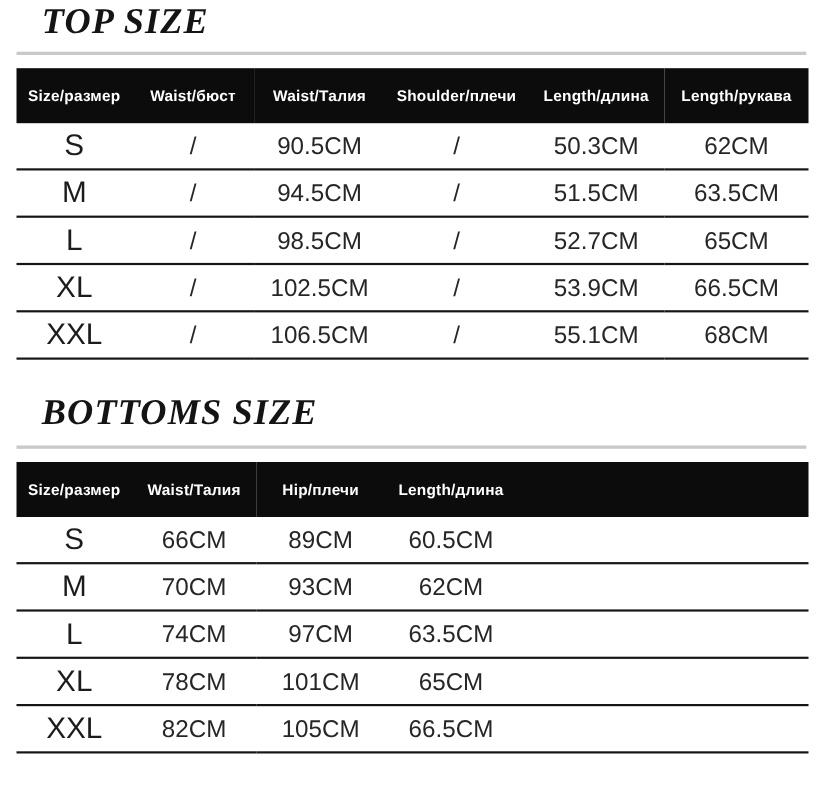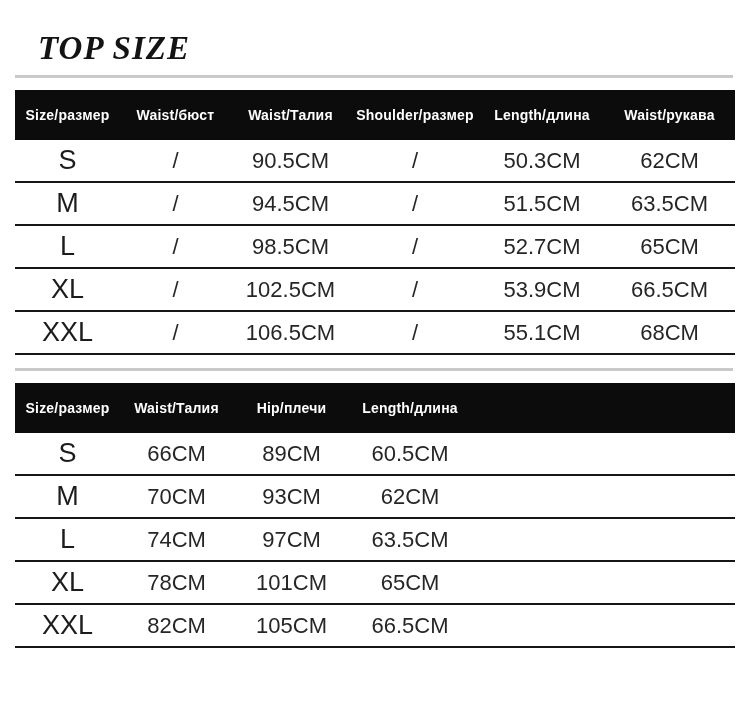--- a/index.html
+++ b/index.html
@@ -19,21 +19,21 @@
   .section-title {
     font-family: "Liberation Serif", serif;
     font-style: italic;
     font-weight: 700;
     font-size: 33px;
     line-height: 1;
     letter-spacing: 1px;
     color: #141414;
     margin: 0 0 0 38px;
   }
-  .title-top    { padding-top: 4px; margin-top: 28px; }
+  .title-top    { padding-top: 4px; }
   .title-bottom { margin-top: 32px; }
   .divider {
     height: 3px;
     background: #c9c9c9;
     margin: 10px 17px 0 15px;
   }
   .divider-bottom { margin-top: 13px; }
   table.size-table {
     border-collapse: collapse;
     table-layout: fixed;
@@ -81,23 +81,23 @@
         <col style="width:119px">
       <col style="width:130px">
         <col style="width:124px">
         <col style="width:131px">
     </colgroup>
     <thead>
       <tr>
         <th>Size/размер</th>
         <th>Waist/бюст</th>
         <th>Waist/Талия</th>
-        <th>Shoulder/размер</th>
+        <th>Shoulder/плечи</th>
         <th>Length/длина</th>
-        <th>Waist/рукава</th>
+        <th>Length/рукава</th>
       </tr>
     </thead>
     <tbody>
       <tr>
         <td class="size-cell">S</td>
         <td>/</td>
         <td>90.5CM</td>
         <td>/</td>
         <td>50.3CM</td>
         <td>62CM</td>
@@ -130,20 +130,21 @@
         <td class="size-cell">XXL</td>
         <td>/</td>
         <td>106.5CM</td>
         <td>/</td>
         <td>55.1CM</td>
         <td>68CM</td>
       </tr>
     </tbody>
   </table>
 
+  <h1 class="section-title title-bottom">BOTTOMS SIZE</h1>
   <div class="divider divider-bottom"></div>
 
   <table class="size-table">
     <colgroup>
       <col style="width:105px">
         <col style="width:113px">
         <col style="width:117px">
       <col style="width:120px">
         <col style="width:265px">
     </colgroup>

